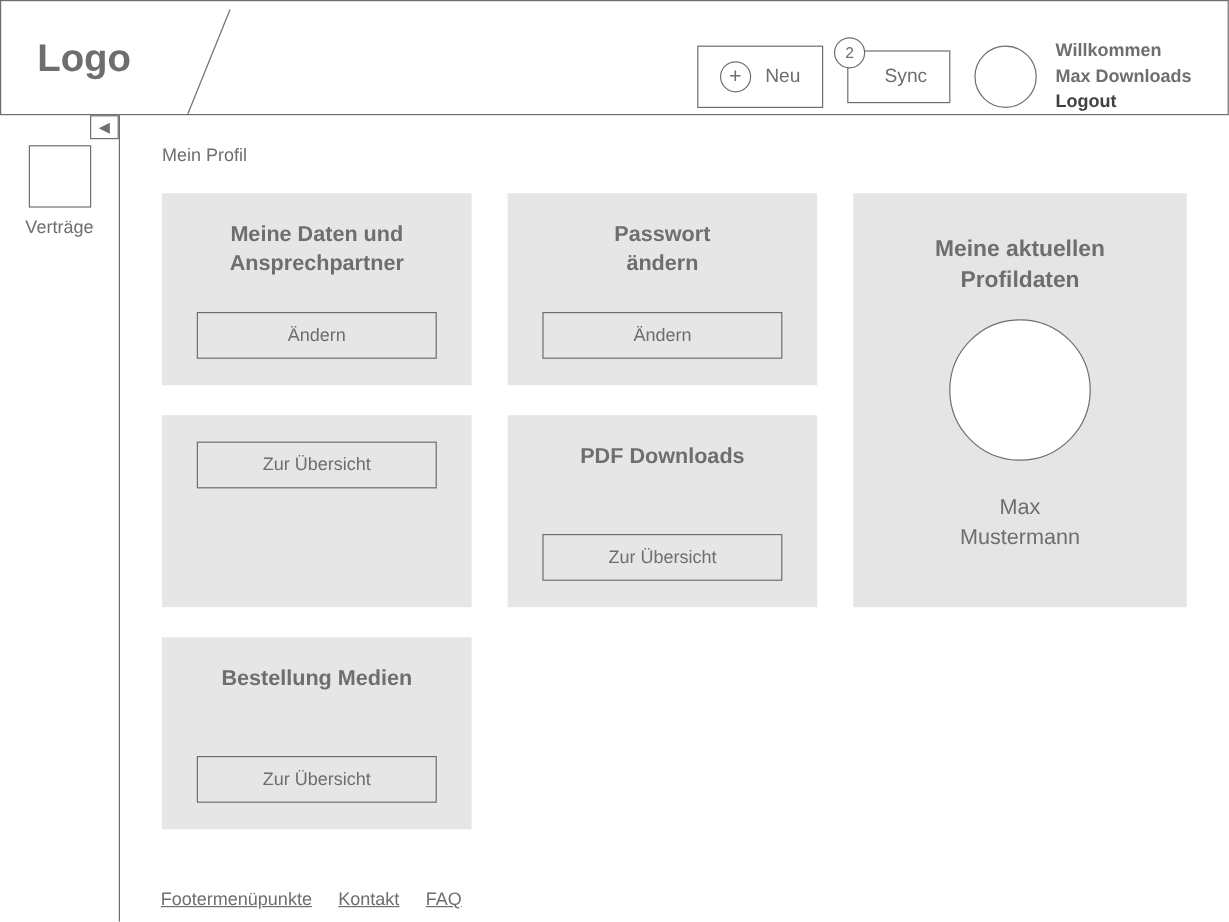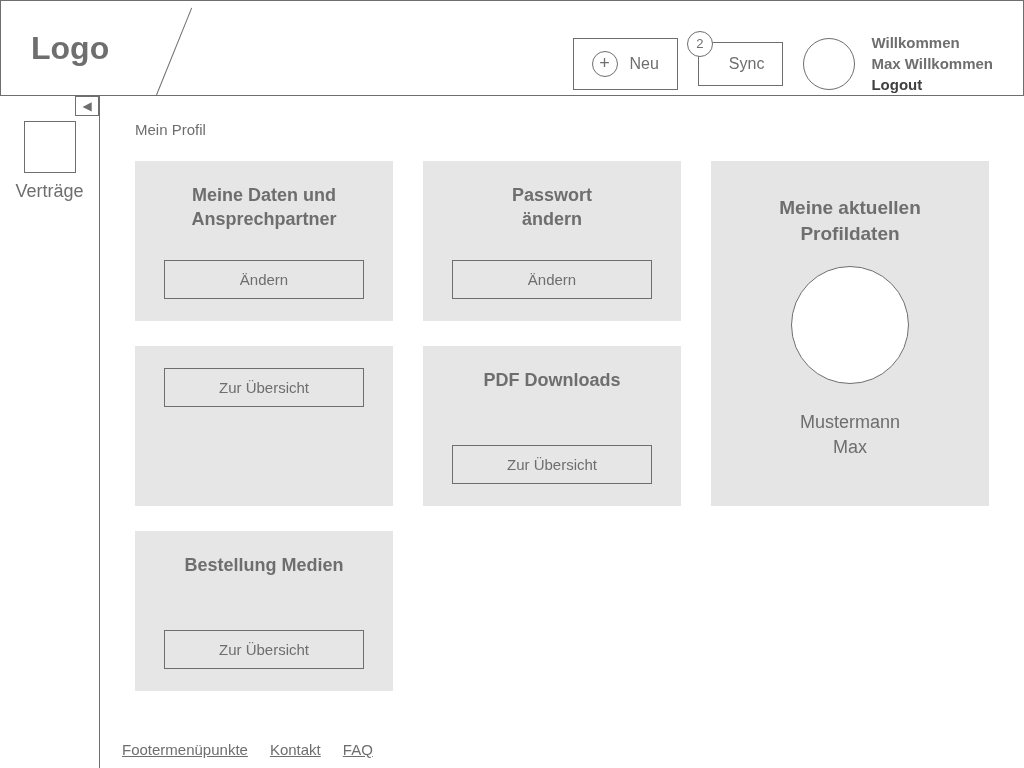--- a/index.html
+++ b/index.html
@@ -23,38 +23,38 @@
     .user-avatar { width: 52px; height: 52px; border: 1px solid #6e6e6e; border-radius: 50%; }
     .user-text { font-size: 15px; line-height: 1.4; font-weight: bold; }
     .logout { color: #404040; cursor: pointer; }
     
     
     .content-wrap { display: flex; height: calc(768px - 96px); }
     .sidebar { width: 120px; border-right: 1px solid #6e6e6e; position: relative; padding-top: 25px; }
     .collapse-arrow { position: absolute; right: 0; top: 0; width: 24px; height: 20px; border: 1px solid #6e6e6e; display: flex; align-items: center; justify-content: center; cursor: pointer; font-size: 12px; }
     .sidebar-item { display: flex; flex-direction: column; align-items: center; margin-bottom: 25px; cursor: pointer; }
     .sidebar-icon { width: 52px; height: 52px; border: 1px solid #6e6e6e; margin-bottom: 8px; }
-    .sidebar-label { font-size: 18px; }
+    .sidebar-label { font-size: 15px; }
     
     
     .main { flex: 1; padding: 25px 35px; position: relative; }
     .page-title { font-size: 15px; margin-bottom: 23px; }
     
     .cards-wrap { display: flex; gap: 30px; }
     .cards-left { display: grid; grid-template-columns: repeat(2, 258px); gap: 25px 30px; }
     .card { background: #e6e6e6; padding: 22px 20px; text-align: center; height: 160px; display: flex; flex-direction: column; justify-content: space-between; }
     .card-title { font-size: 18px; font-weight: bold; color: #6e6e6e; line-height: 1.35; }
     .card-btn { border: 1px solid #6e6e6e; background: #e6e6e6; padding: 10px; font-size: 15px; cursor: pointer; width: 200px; margin: 0 auto; color: #6e6e6e; }
     
     .profile-card { background: #e5e5e5; width: 278px; padding: 34px 20px 35px; text-align: center; height: 345px; }
     .profile-title { font-size: 19px; font-weight: bold; color: #6e6e6e; line-height: 1.35; margin-bottom: 20px; }
     .profile-avatar { width: 118px; height: 118px; border: 1px solid #6e6e6e; border-radius: 50%; background: #fff; margin: 0 auto 26px; }
     .profile-name { font-size: 18px; color: #6e6e6e; line-height: 1.4; }
     
-    .footer { position: absolute; bottom: 10px; left: 22px; display: flex; gap: 22px; font-size: 15px; }
+    .footer { position: absolute; bottom: 10px; left: 34px; display: flex; gap: 22px; font-size: 15px; }
     .footer a { color: #6e6e6e; text-decoration: underline; cursor: pointer; }
   </style>
 </head>
 <body>
 
 <div class="header">
   <div class="logo-area">
     <span class="logo-text">Logo</span>
   </div>
   <div class="header-slash"></div>
@@ -65,21 +65,21 @@
       <span>Neu</span>
     </div>
     <div class="sync-btn">
       <span class="sync-badge">2</span>
       <span>Sync</span>
     </div>
     <div class="user-area">
       <div class="user-avatar"></div>
       <div class="user-text">
         <div>Willkommen</div>
-        <div>Max Willkommen</div>
+        <div>Max Downloads</div>
         <div class="logout">Logout</div>
       </div>
     </div>
   </div>
 </div>
 
 <div class="content-wrap">
   <div class="sidebar">
     <div class="collapse-arrow">◀</div>
     <div class="sidebar-item">
@@ -111,22 +111,22 @@
         <div class="card">
           <div class="card-title">Bestellung Medien</div>
           <button class="card-btn">Zur Übersicht</button>
         </div>
       </div>
 
       <div class="profile-card">
         <div class="profile-title">Meine aktuellen Profildaten</div>
         <div class="profile-avatar"></div>
         <div class="profile-name">
+          <div>Max</div>
           <div>Mustermann</div>
-          <div>Max</div>
         </div>
       </div>
     </div>
 
     <div class="footer">
       <a>Footermenüpunkte</a>
       <a>Kontakt</a>
       <a>FAQ</a>
     </div>
   </div>

